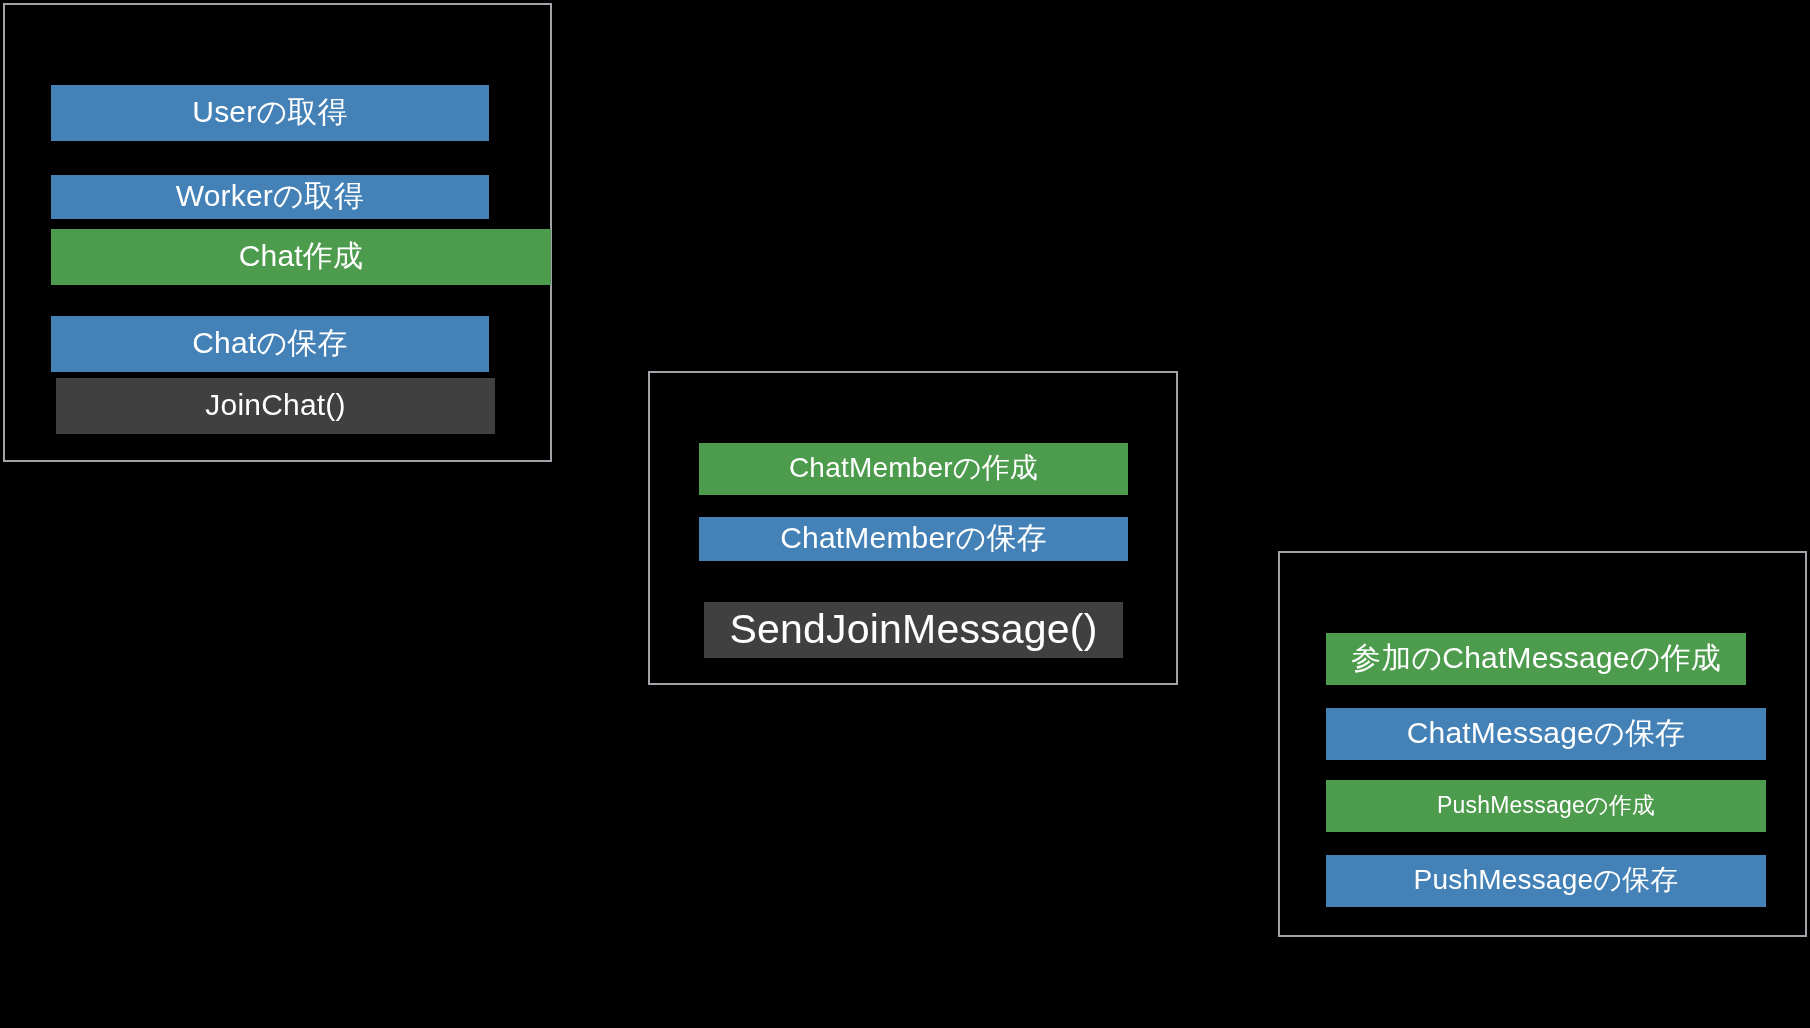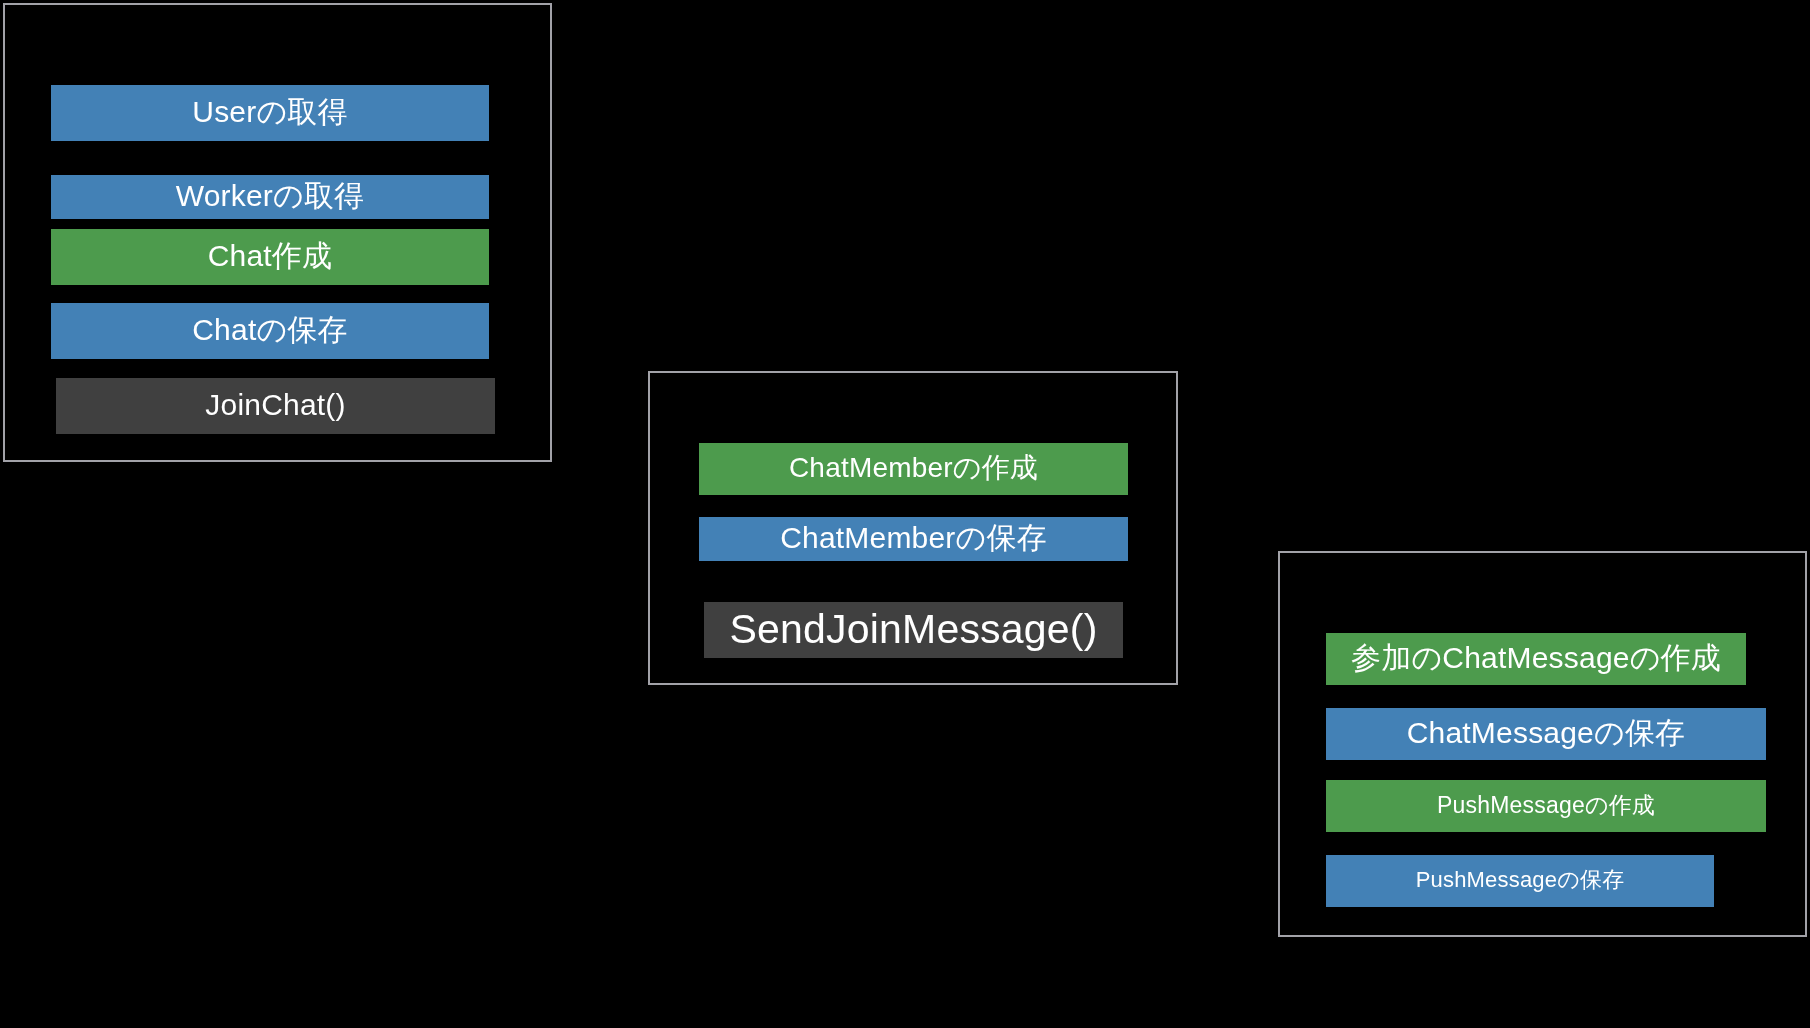--- a/index.html
+++ b/index.html
@@ -50,25 +50,25 @@
   <div class="group-box" style="left:3px; top:3px; width:549px; height:459px;"></div>
 
   <div class="step-bar c-blue" style="left:51px; top:85px; width:438px; height:56px; font-size:30px;">
     <span class="bar-label">Userの取得</span>
   </div>
 
   <div class="step-bar c-blue" style="left:51px; top:156px; width:438px; height:44px; font-size:30px;margin-top:19px;">
     <span class="bar-label">Workerの取得</span>
   </div>
 
-  <div class="step-bar c-green" style="left:51px; top:229px; width:438px; height:56px; font-size:30px;">
+  <div class="step-bar c-green" style="left:51px; top:229px; width:500px; height:56px; font-size:30px;">
     <span class="bar-label">Chat作成</span>
   </div>
 
-  <div class="step-bar c-blue" style="left:51px; top:303px; width:438px; height:56px; font-size:30px;">
+  <div class="step-bar c-blue" style="left:51px; top:316px; width:438px; height:56px; font-size:30px;">
     <span class="bar-label">Chatの保存</span>
   </div>
 
   <div class="step-bar c-red" style="left:56px; top:378px; width:439px; height:56px; font-size:30px;">
     <span class="bar-label">JoinChat()</span>
   </div>
 
   <div class="group-box" style="left:648px; top:371px; width:530px; height:314px;"></div>
 
   <div class="step-bar c-green" style="left:699px; top:443px; width:429px; height:52px; font-size:28px;">
@@ -90,17 +90,17 @@
   </div>
 
   <div class="step-bar c-blue" style="left:1326px; top:708px; width:440px; height:52px; font-size:30px;">
     <span class="bar-label">ChatMessageの保存</span>
   </div>
 
   <div class="step-bar c-green" style="left:1326px; top:780px; width:440px; height:52px; font-size:23px;">
     <span class="bar-label">PushMessageの作成</span>
   </div>
 
-  <div class="step-bar c-blue" style="left:1326px; top:855px; width:388px; height:52px; font-size:22px;">
+  <div class="step-bar c-blue" style="left:1326px; top:855px; width:440px; height:52px; font-size:28px;">
     <span class="bar-label">PushMessageの保存</span>
   </div>
 
 </div>
 
 </body></html>

